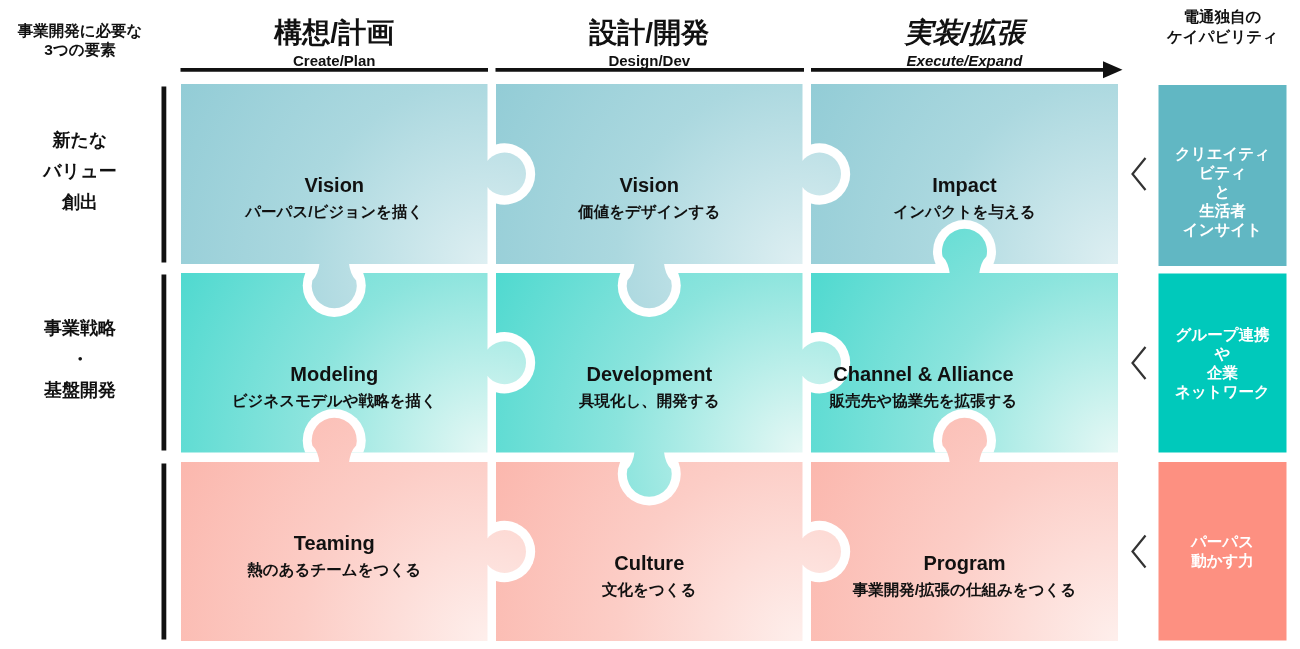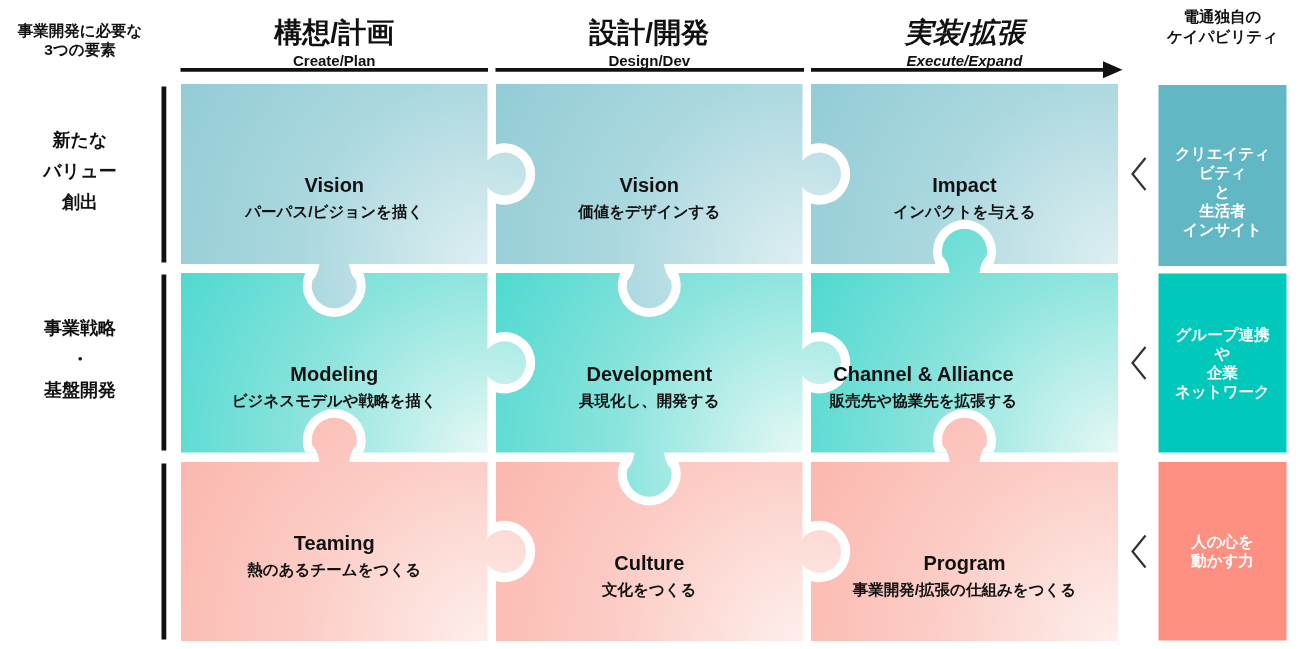--- a/index.html
+++ b/index.html
@@ -244,16 +244,16 @@
 
   <div class="t capability" style="top:101px; height:181px;">クリエイティ
 ビティ
 と
 生活者
 インサイト</div>
   <div class="t capability" style="top:273.5px; height:179px;">グループ連携
 や
 企業
 ネットワーク</div>
-  <div class="t capability" style="top:462px; height:178.5px;">人の心を
+  <div class="t capability" style="top:462px; height:178.5px;">パーパス
 動かす力</div>
 
 </div>
 
 </body></html>

